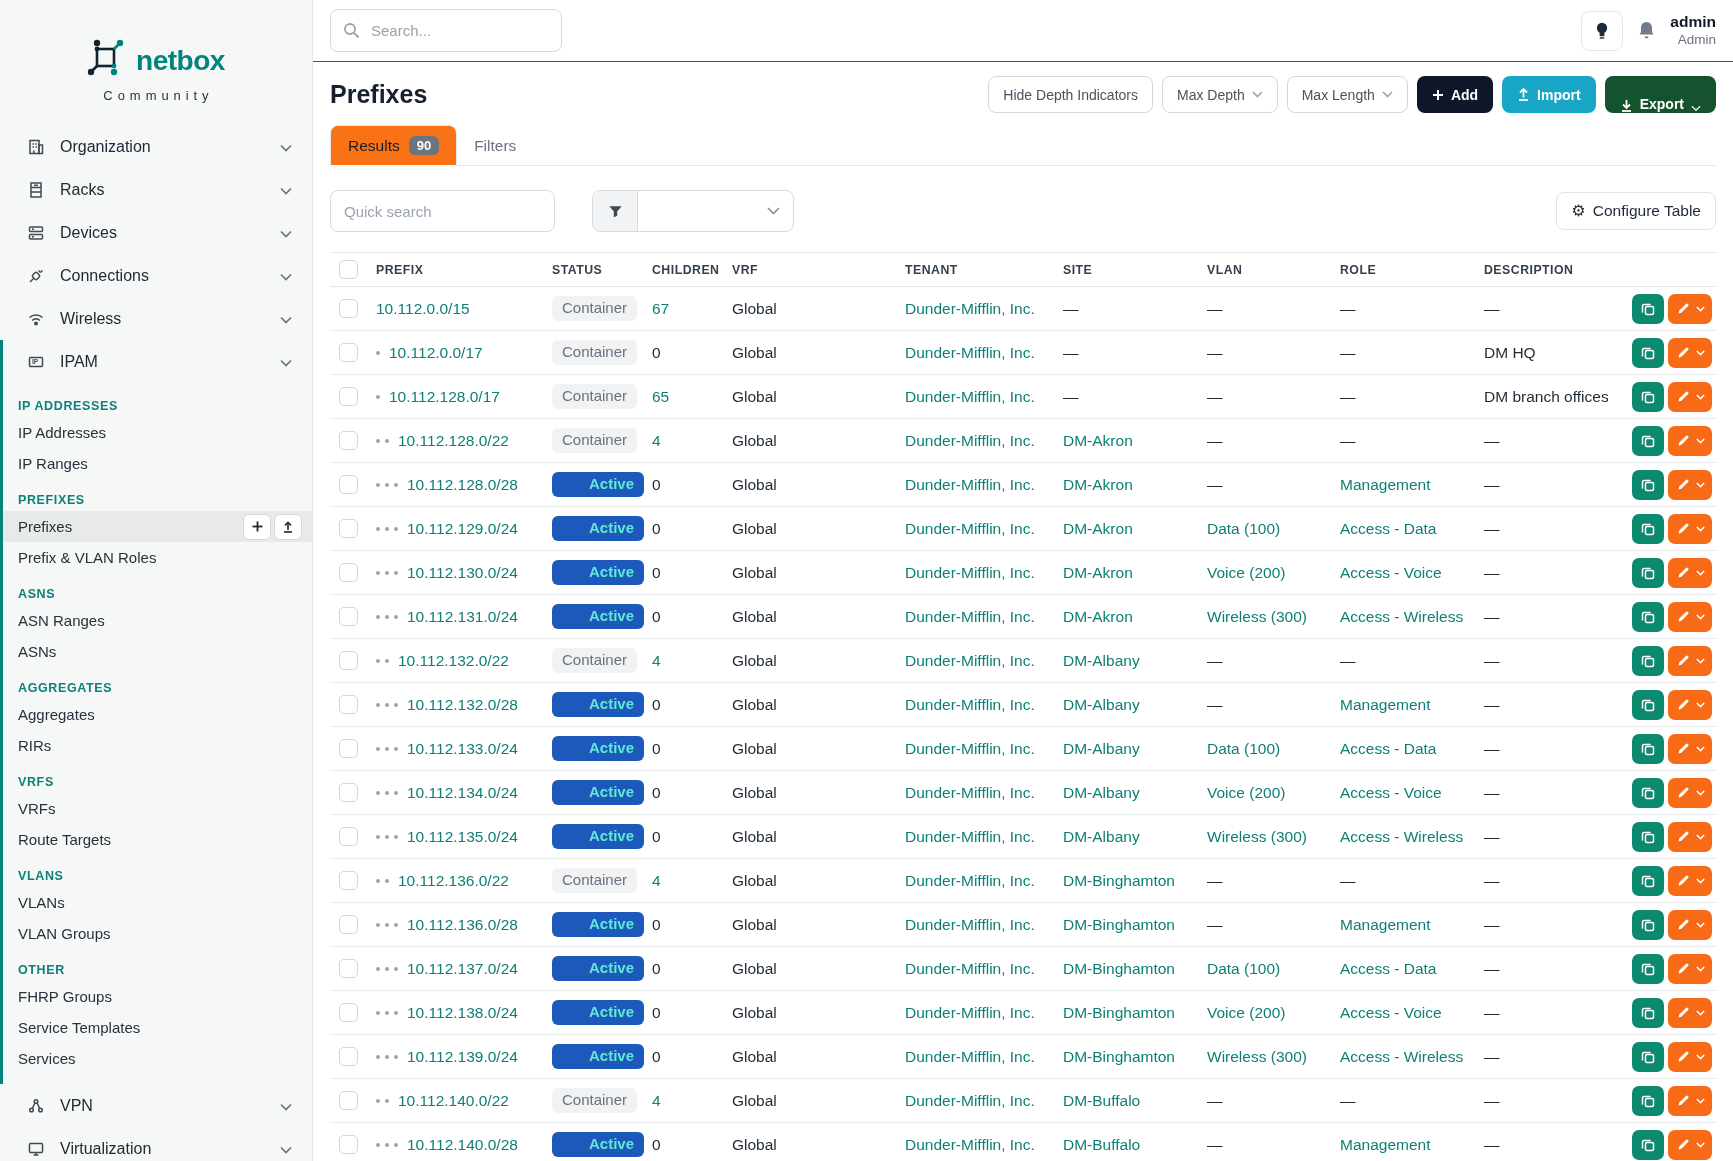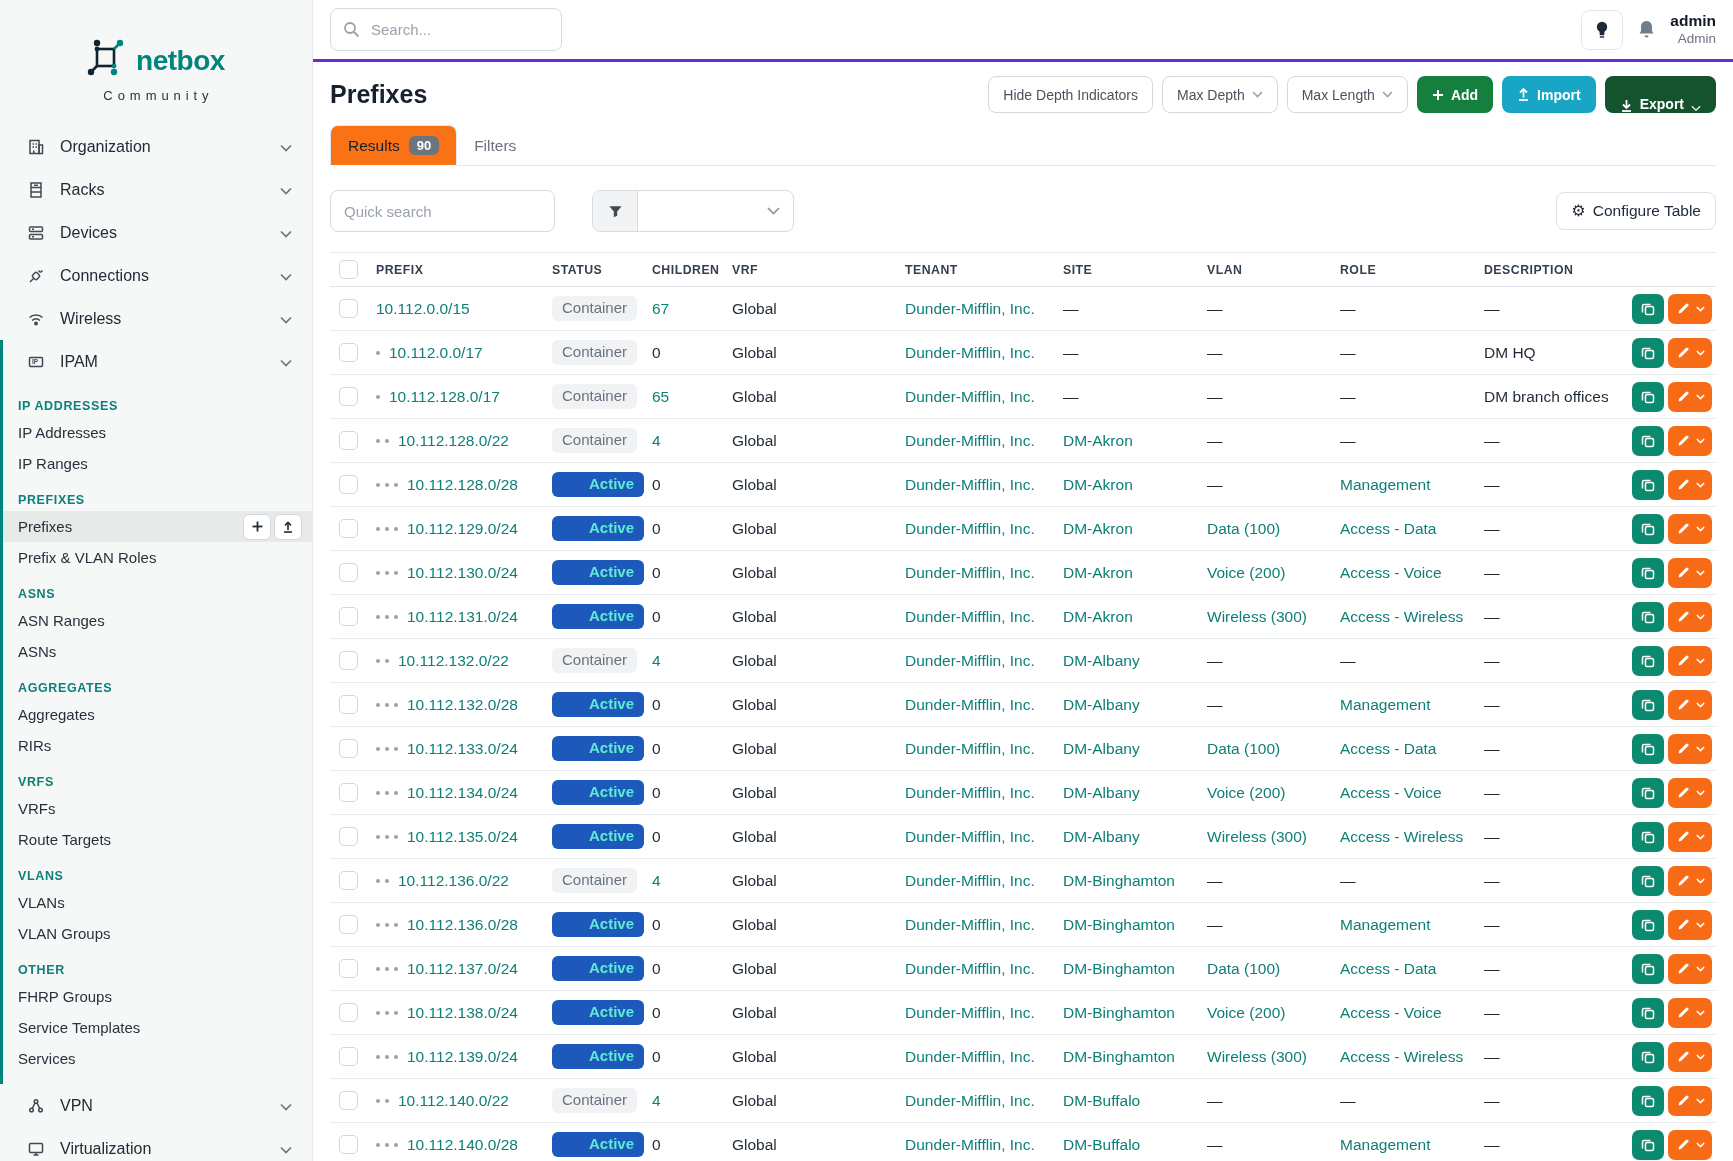--- a/index.html
+++ b/index.html
@@ -23,39 +23,39 @@
   .subgroups { padding:2px 0 10px 0; }
   .sub-heading { padding:14px 0 4px 15px; font-size:12.5px; font-weight:bold; letter-spacing:0.05em; color:#0c8079; }
   .sub-link { display:flex; align-items:center; height:31px; padding-left:15px; font-size:15px; color:#27313b; cursor:pointer; }
   .sub-link.active { background:#e8eaea; }
   .sub-link .sl-label { flex:1; }
   .mini-btns { display:flex; gap:3px; margin-right:10px; }
   .mini-btn { width:28px; height:26px; background:#fff; border:1px solid #d4d9de; border-radius:6px; display:flex; align-items:center; justify-content:center; color:#1f2a36; cursor:pointer; }
 
   
   .main { flex:1; display:flex; flex-direction:column; height:100%; overflow:hidden; }
-  .topbar { height:62px; border-bottom:3px solid #6d28d9; display:flex; align-items:center; padding:0 17px; }
+  .topbar { height:62px; border-bottom:1px solid #6d28d9; display:flex; align-items:center; padding:0 17px; }
   .search-wrap { position:relative; width:232px; }
   .search-wrap svg { position:absolute; left:13px; top:13px; }
   .search-input { width:232px; height:43px; border:1px solid #d6dbe0; border-radius:8px; padding:0 12px 0 40px; font-size:15px; color:#1f2a36; outline:none; background:#fff; }
   .search-input::placeholder { color:#9aa2ad; }
   .topbar-right { margin-left:auto; display:flex; align-items:center; gap:14px; }
   .icon-btn { width:42px; height:40px; background:#fff; border:1px solid #e4e7ea; border-radius:8px; display:flex; align-items:center; justify-content:center; cursor:pointer; }
   .bell { display:flex; align-items:center; justify-content:center; cursor:pointer; }
   .user { text-align:right; line-height:1.25; cursor:pointer; }
   .user-name { font-size:15.5px; font-weight:bold; color:#111827; }
   .user-role { font-size:13.5px; color:#6b7280; }
 
   .content { padding:14px 17px 0 17px; flex:1; overflow:hidden; }
   .page-head { display:flex; align-items:center; }
   .page-title { font-size:25px; font-weight:bold; color:#16212d; }
   .head-actions { margin-left:auto; display:flex; align-items:center; gap:9px; }
   .btn { height:37px; display:inline-flex; align-items:center; gap:7px; border-radius:8px; font-size:14px; padding:0 14px; cursor:pointer; border:1px solid transparent; white-space:nowrap; }
   .btn-outline { background:#fff; border-color:#d3d8de; color:#49535e; }
-  .btn-add { background:#15803d; color:#fff; font-weight:bold; }
+  .btn-add { background:#0f172a; color:#fff; font-weight:bold; }
   .btn-import { background:#19a5c6; color:#fff; font-weight:bold; }
   .btn-export { background:#14532d; color:#fff; font-weight:bold;align-items:flex-end; }
   .btn .bchev { display:flex; opacity:0.85; }
 
   .tabs { display:flex; align-items:flex-end; margin-top:12px; border-bottom:1px solid #e4e8eb; }
   .tab { padding:10px 17px; font-size:15.5px; color:#6b7280; cursor:pointer; display:flex; align-items:center; gap:9px; }
   .tab.active { background:#f97316; border:1px solid #e4e8eb; border-bottom:1px solid #fbfcfd; border-radius:8px 8px 0 0; margin-bottom:-1px; color:#16212d; }
   .count-badge { background:#6c757d; color:#fff; font-size:13px; font-weight:bold; border-radius:6px; padding:2px 8px; }
 
   .controls { margin-top:24px; display:flex; align-items:center; }

